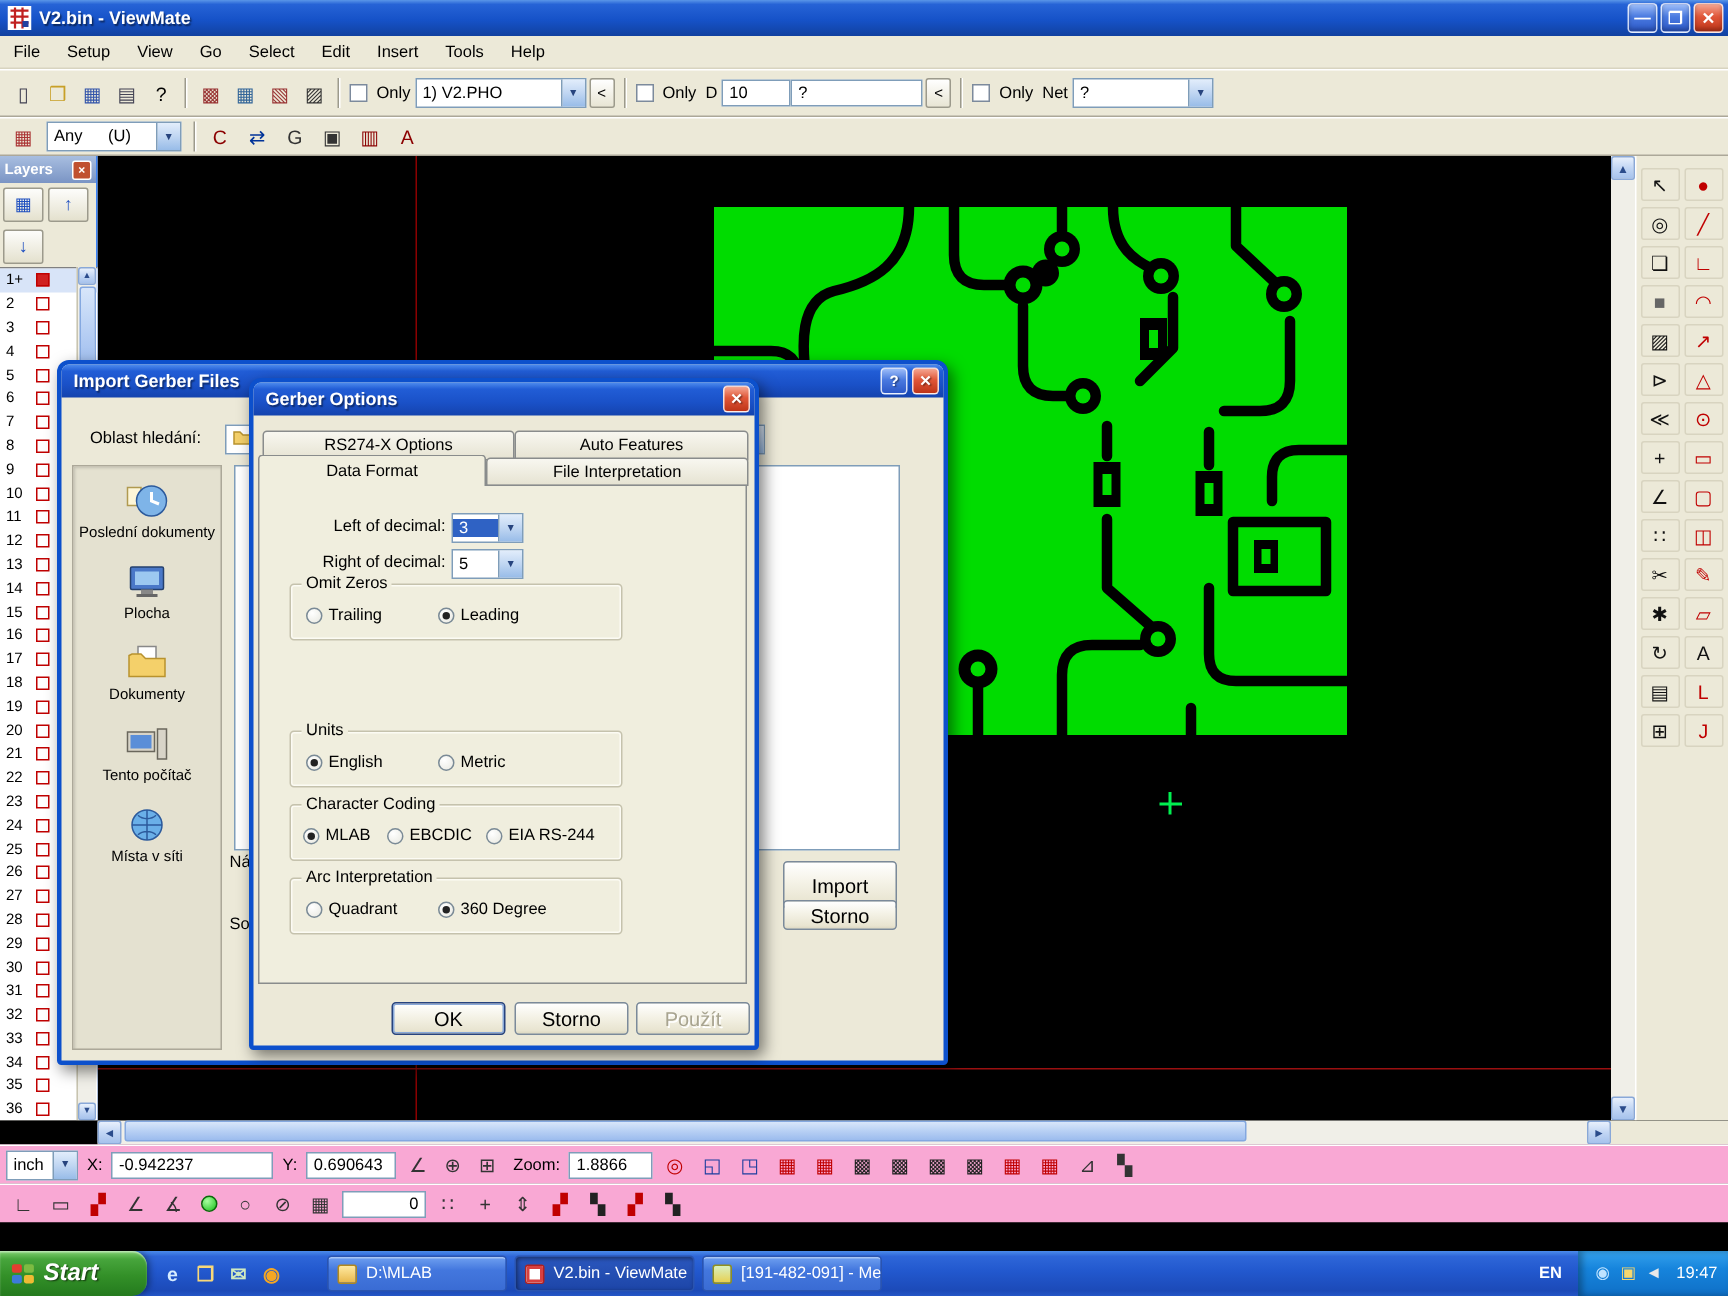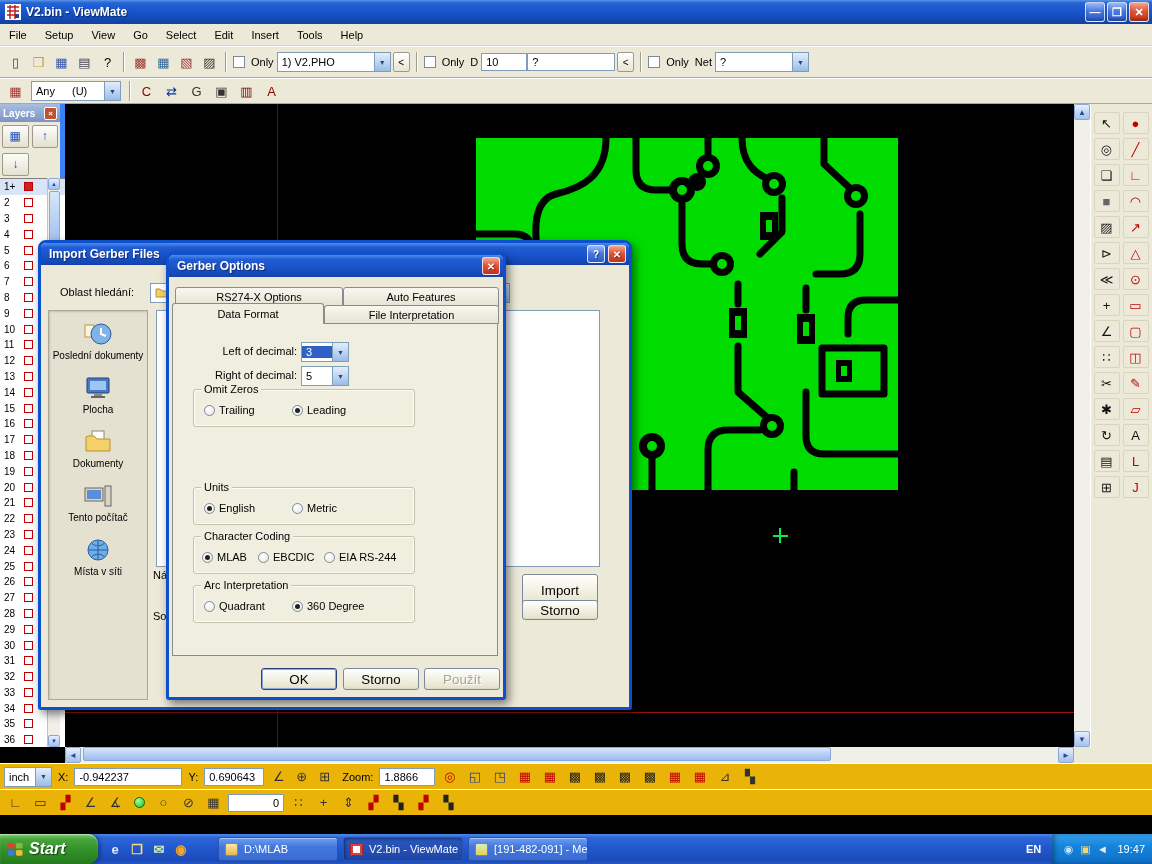--- a/index.html
+++ b/index.html
@@ -30,21 +30,21 @@
   .combo{display:inline-flex;align-items:center;height:20px;background:#fff;border:1px solid #7F9DB9}
   .combo .cval{flex:1;padding:0 4px;white-space:nowrap;overflow:hidden}
   .combo .carr{width:16px;align-self:stretch;background:linear-gradient(180deg,#E2EDFB,#C0D6F2 50%,#98BCE8);border-left:1px solid #7F9DB9;display:flex;align-items:center;justify-content:center}
   .carr::before{content:"▼";font-size:7px;color:#27447E}
   .navbtn{width:17px;height:20px;font-size:10px;display:inline-flex;align-items:center;justify-content:center;background:linear-gradient(180deg,#fff,#E8E5D4);border:1px solid #9C9A8C;border-radius:2px;margin:0 2px}
   .fld{height:18px;background:#fff;border:1px solid #7F9DB9;display:inline-flex;align-items:center;padding:0 4px}
 
   
   .main{position:absolute;left:0;top:104px;width:1152px;height:643px;background:#000}
   
-  .layers{position:absolute;left:0;top:0;width:65px;height:643px;background:#ECE9D8;border-right:5px solid #3b82f6}
+  .layers{position:absolute;left:0;top:0;width:65px;height:643px;background:#ECE9D8;border-right:1px solid #3b82f6}
   .lhead{height:18px;background:linear-gradient(180deg,#A8BEE0,#7A94C4);display:flex;align-items:center;color:#fff;font-size:10px;font-weight:bold;padding:0 3px}
   .lhead .sp{flex:1}
   .lclose{width:13px;height:13px;border:1px solid #fff;border-radius:2px;display:flex;align-items:center;justify-content:center;font-size:8px;background:#C05030;color:#fff}
   .lbtnrow{height:28px;display:flex;align-items:center;gap:3px;padding:0 2px}
   .lbtn{width:27px;height:23px;display:flex;align-items:center;justify-content:center;background:linear-gradient(180deg,#FDFDFB,#E4E1CE);border:1px solid #9C9A8C;border-radius:2px;color:#2050C0;font-size:12px}
   .llist{position:absolute;left:0;top:74px;width:65px;height:569px;background:#fff;border-top:1px solid #808080}
   .lrow{height:15.8px;display:flex;align-items:center;font-size:10px}
   .lrow.sel{background:#D8E4F8}
   .lnum{width:24px;padding-left:4px}
   .lsq{width:9px;height:9px;border:1px solid #C00000;background:#fff}
@@ -68,21 +68,21 @@
   .hrow .corner{position:absolute;left:1074px;top:0;width:78px;height:16px;background:#ECE9D8}
   .hscroll{position:absolute;left:65px;top:0;width:1009px;height:16px;background:#F0EFE8;display:flex}
   .htrack{flex:1;position:relative}
   .hthumb{position:absolute;left:2px;top:0;width:748px;height:14px;background:linear-gradient(180deg,#D8E6FA,#B8D0F4 50%,#9CBCEE);border:1px solid #84A8E0;border-radius:2px}
 
   
   .palette{position:absolute;left:1090px;top:0;width:62px;height:643px;background:#ECE9D8;border-left:1px solid #FFF;padding:8px 3px;display:grid;grid-template-columns:27px 27px;grid-auto-rows:24px;gap:2px 2px;justify-content:center;align-content:start}
   .pbtn{width:26px;height:22px;display:flex;align-items:center;justify-content:center;font-size:13px;background:#ECE9D8;border:1px solid #D8D4C0;border-radius:2px}
 
   
-  .status{position:absolute;left:0;width:1152px;height:26px;background:#eab308;border-top:1px solid #FFF;display:flex;align-items:center;padding:0 4px;gap:3px}
+  .status{position:absolute;left:0;width:1152px;height:26px;background:#f9a8d4;border-top:1px solid #FFF;display:flex;align-items:center;padding:0 4px;gap:3px}
   #status1{top:763px} #status2{top:789px}
   .ind{width:11px;height:11px;border-radius:50%;background:radial-gradient(circle at 35% 30%,#A8FFA0,#18C018);border:1px solid #0A6A0A;margin:0 4px}
   .deskstrip{position:absolute;left:0;top:815px;width:1152px;height:19px;background:#000}
 
   
   .taskbar{position:absolute;left:0;top:834px;width:1152px;height:30px;background:linear-gradient(180deg,#4B8BEA 0%,#2E66D8 12%,#2258CE 45%,#1C4AB8 88%,#2456C6 100%)}
   .start{position:absolute;left:0;top:0;height:30px;width:98px;border-radius:0 10px 10px 0;
     background:linear-gradient(180deg,#7FD06F 0%,#47A53C 18%,#339028 55%,#247A1E 100%);
     box-shadow:inset 0 1px 1px rgba(255,255,255,.5),2px 0 4px rgba(0,0,0,.35);
     display:flex;align-items:center;gap:5px;padding:0 10px 0 7px;color:#fff;font-weight:bold;font-style:italic;font-size:16px;text-shadow:1px 1px 1px rgba(0,0,0,.55)}

